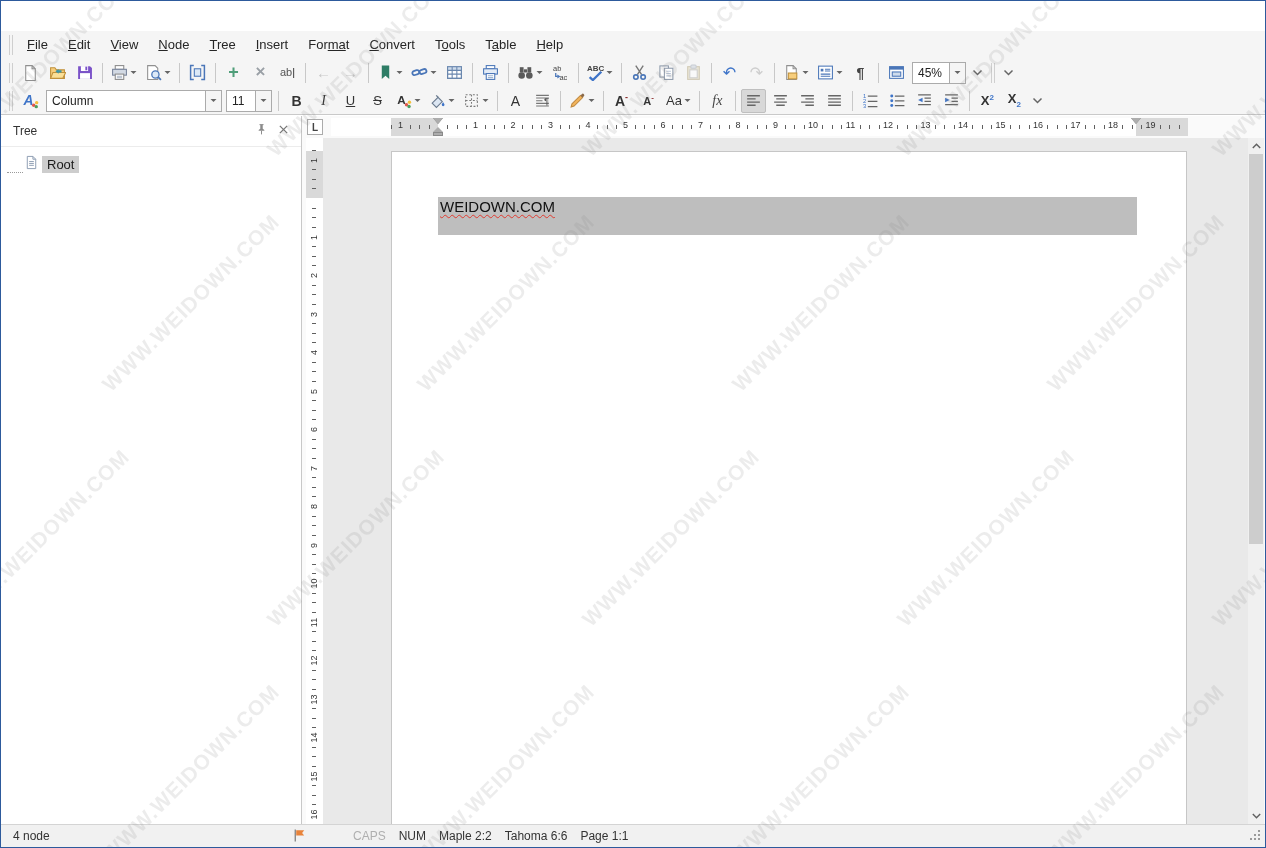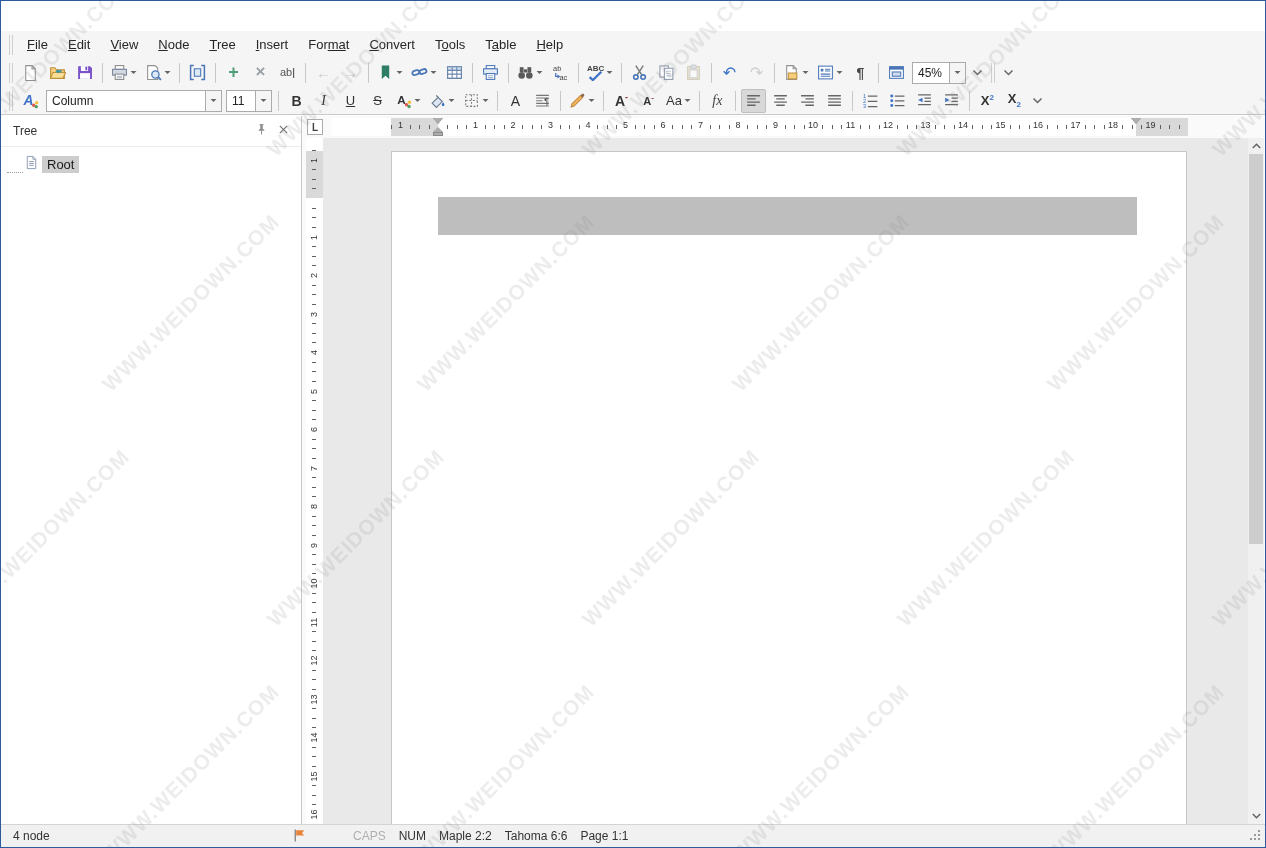--- a/index.html
+++ b/index.html
@@ -690,20 +690,21 @@
         <span class="vtick" style="top:627.9px"></span>
         <span class="vnum" style="top:633.5px">15</span>
         <span class="vtick" style="top:647.1px"></span>
         <span class="vtick" style="top:656.8px"></span>
         <span class="vtick" style="top:666.4px"></span>
         <span class="vnum" style="top:672.0px">16</span>
       </div>
     <div id="workspace">
       <div id="page">
         <div id="selection">
+          <div class="docline" id="docline1">WEIDOWN.COM</div>
         </div>
       </div>
     </div>
     <div id="vscroll">
       <div class="sb-arrow" style="top:0">
         <svg width="9" height="6" viewBox="0 0 9 6">
             <path d="M.8 5L4.5 1.3 8.2 5" fill="none" stroke="#606060" stroke-width="1.4"></path>
           </svg>
       </div>
       <div id="sb-thumb"></div>

